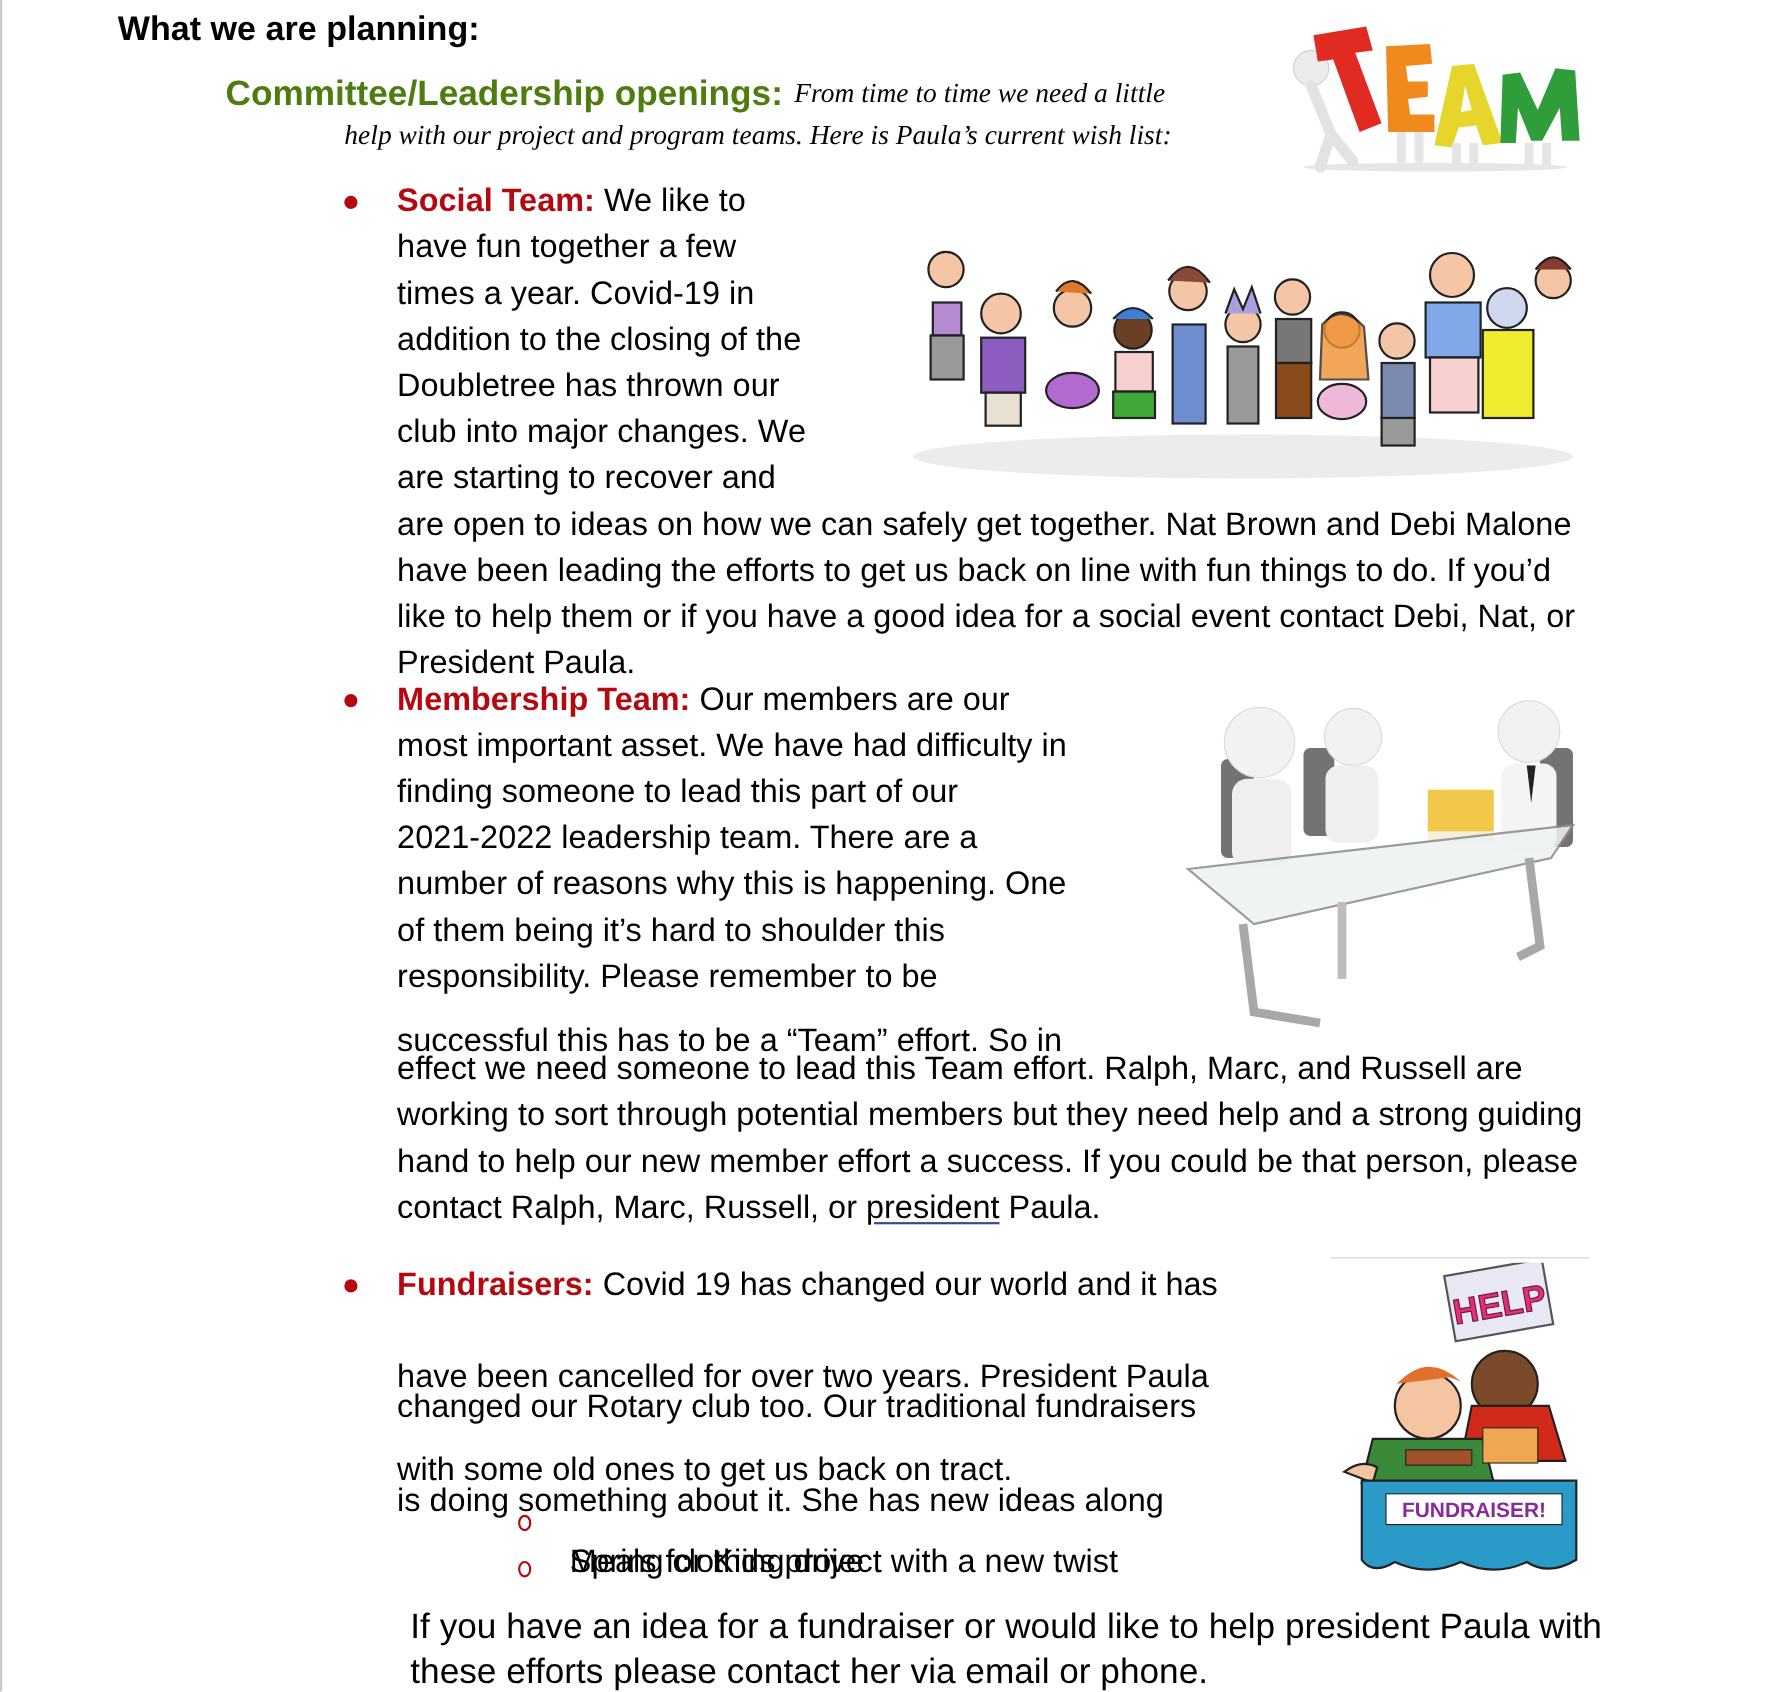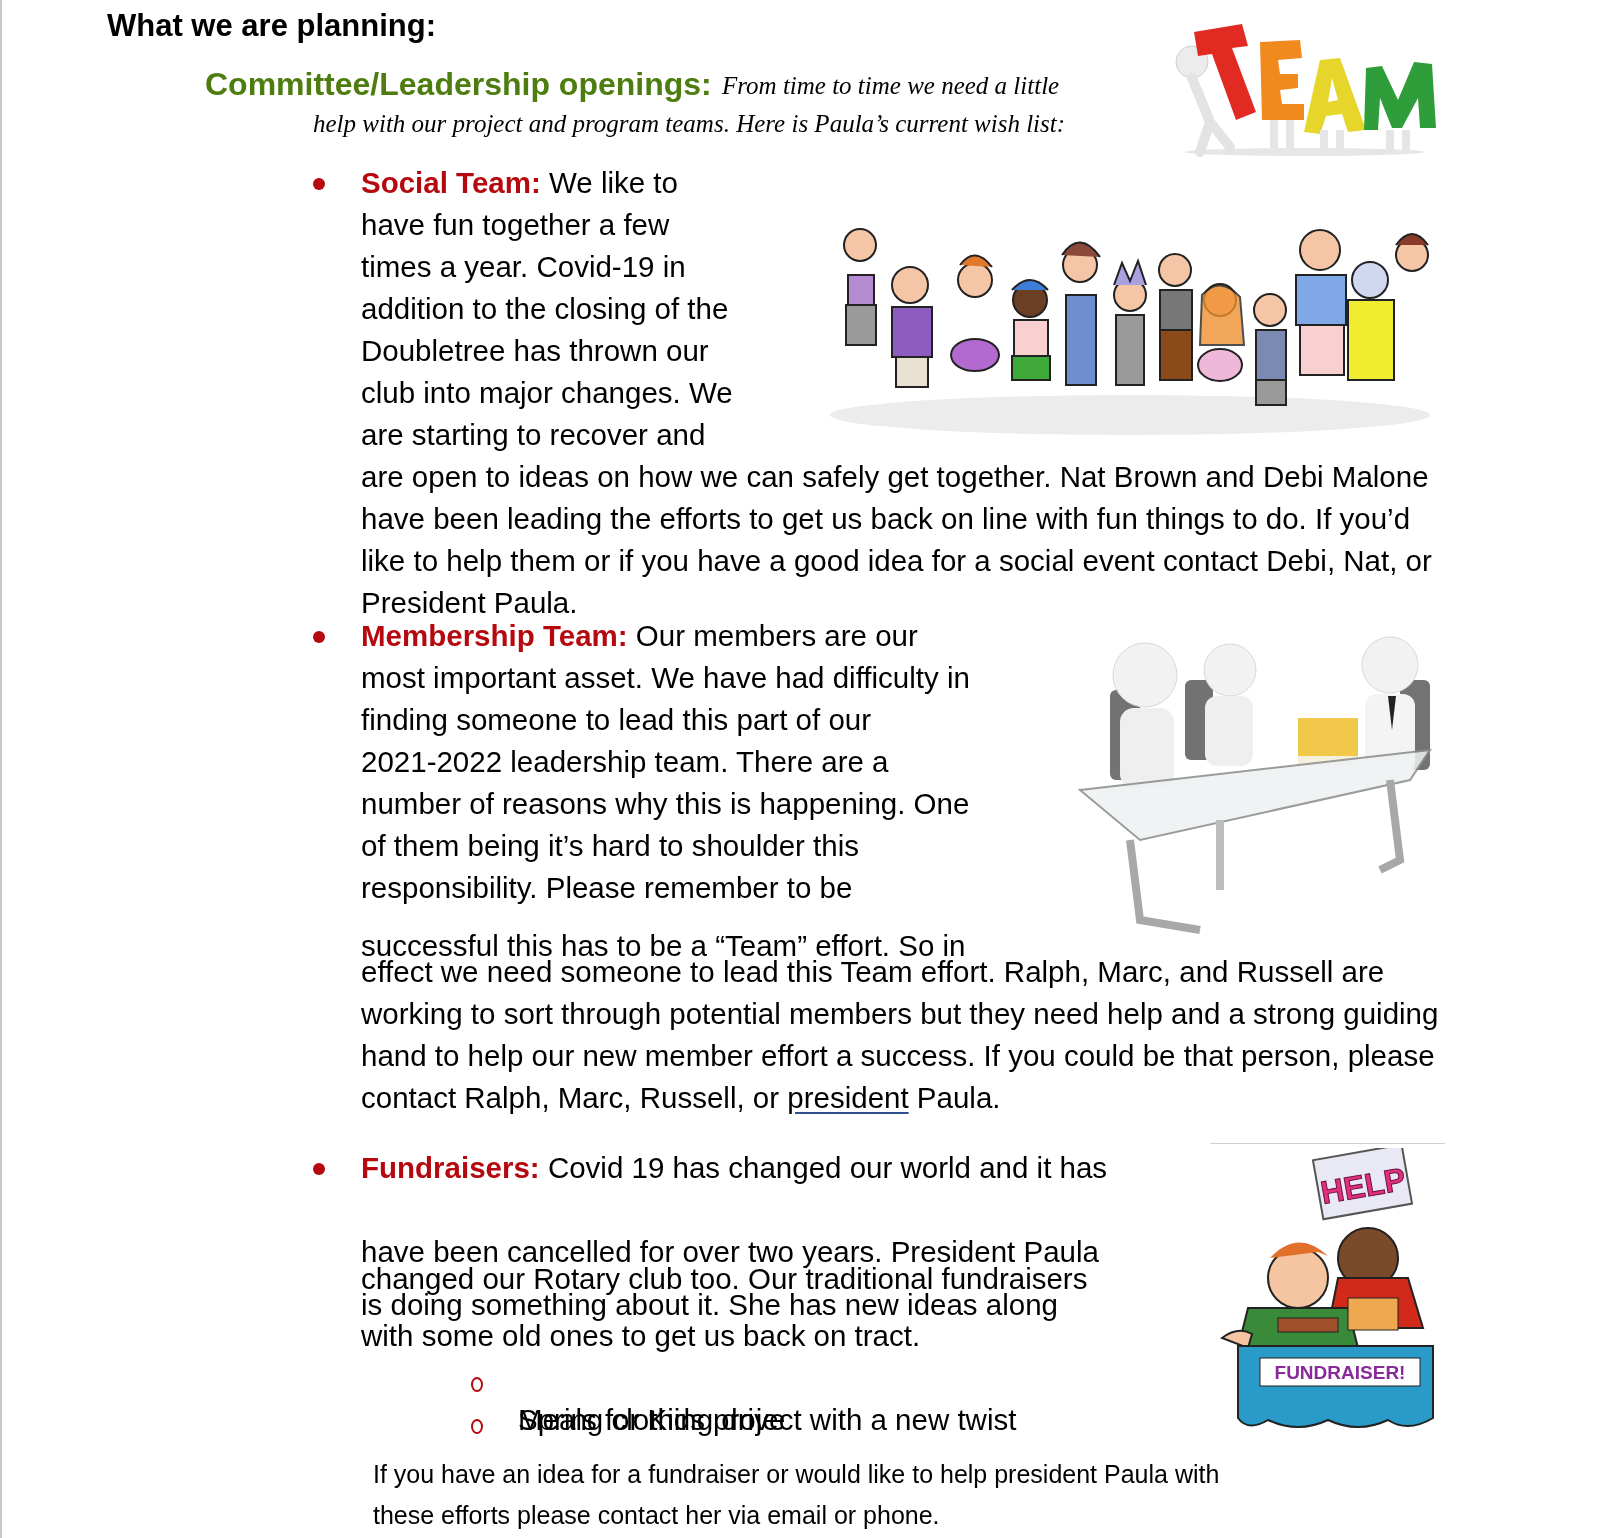--- a/index.html
+++ b/index.html
@@ -10,21 +10,21 @@
   .page-edge { position: absolute; left: 0; top: 0; width: 2px; height: 1538px; background: #c8c8c8; }
   .abs { position: absolute; }
   .h-main { left: 107px; top: 8px; font-size: 31px; font-weight: bold; color: #000000; white-space: nowrap; }
   .h-sub { left: 205px; top: 66px; font-size: 32px; font-weight: bold; color: #4d7c0f; white-space: nowrap; }
   .intro-1 { left: 722px; top: 72px; font-family: "Liberation Serif", serif; font-style: italic; font-size: 25px; white-space: nowrap; }
   .intro-2 { left: 313px; top: 110px; font-family: "Liberation Serif", serif; font-style: italic; font-size: 25px; white-space: nowrap; }
   .line { position: absolute; left: 361px; font-size: 29.5px; white-space: nowrap; line-height: 1; }
   .bullet { position: absolute; left: 313px; width: 12px; height: 12px; border-radius: 50%; background: #b5090f; }
   .sub-bullet { position: absolute; left: 471px; width: 12px; height: 15px; border: 2px solid #b5090f; border-radius: 50%; box-sizing: border-box; }
   .sub-line { position: absolute; left: 518px; font-size: 29.5px; white-space: nowrap; line-height: 1; }
-  .tail { position: absolute; left: 373px; font-size: 25px; white-space: nowrap; line-height: 1; }
+  .tail { position: absolute; left: 373px; font-size: 32px; white-space: nowrap; line-height: 1; }
   .b { font-weight: bold; color: #b5090f; }
   .link { text-decoration: underline; text-decoration-color: #2e4f8a; text-underline-offset: 4px; }
   .img { position: absolute; }
   .hr-thin { position: absolute; left: 1210px; top: 1143px; width: 235px; height: 1px; background: #d0d0d0; }
 </style>
 </head>
 <body>
 
 <div class="page-edge"></div>
 
@@ -139,21 +139,21 @@
   <path d="M10 160 L360 120 L340 150 L70 210 Z" fill="#eef2f3" stroke="#8a8a8a" stroke-width="2" opacity="0.85"></path>
   <path d="M60 210 L70 290 L130 300" stroke="#a8a8a8" stroke-width="8" fill="none"></path>
   <path d="M320 150 L330 230 L310 240" stroke="#a8a8a8" stroke-width="8" fill="none"></path>
   <path d="M150 190 L150 260" stroke="#bdbdbd" stroke-width="8"></path>
 </svg>
 
 <div class="bullet" style="top:1163px;"></div>
 <div class="line" style="top:1153px;"><span class="b">Fundraisers:</span><span> Covid 19 has changed our world and it has</span></div>
 <div class="line" style="top:1264px;">changed our Rotary club too. Our traditional fundraisers</div>
 <div class="line" style="top:1237px;">have been cancelled for over two years. President Paula</div>
-<div class="line" style="top:1290px;text-align:center;">is doing something about it. She has new ideas along</div>
+<div class="line" style="top:1350px;text-align:center;">is doing something about it. She has new ideas along</div>
 <div class="line" style="top:1321px;">with some old ones to get us back on tract.</div>
 
 <div class="sub-bullet" style="top:1377px;"></div>
 <div class="sub-line" style="top:1405px;">Spring clothing drive</div>
 <div class="sub-bullet" style="top:1419px;"></div>
 <div class="sub-line" style="top:1405px;">Meals for Kids project with a new twist</div>
 
 <div class="tail" style="top:1462px;">If you have an idea for a fundraiser or would like to help president Paula with</div>
 <div class="tail" style="top:1503px;">these efforts please contact her via email or phone.</div>
 

